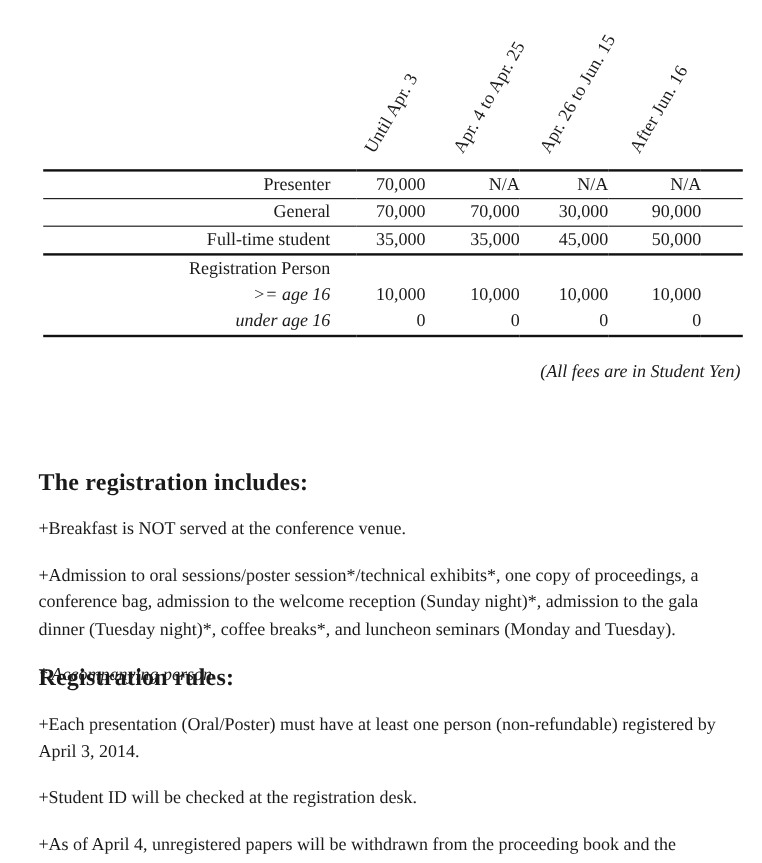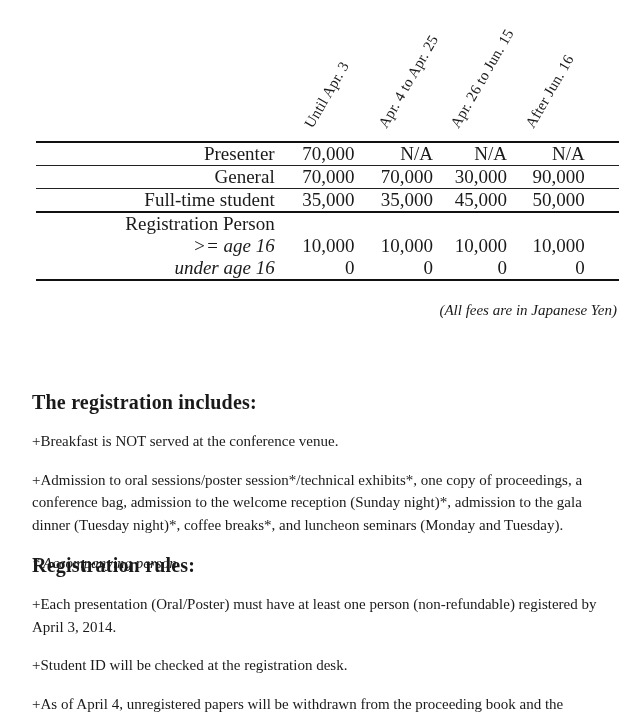--- a/index.html
+++ b/index.html
@@ -29,21 +29,21 @@
       transform-origin: left bottom;
       transform: rotate(-60deg);
       letter-spacing: 0.2px;
     }
     .fee-table {
       position: absolute;
       left: 36px;
       top: 141px;
       width: 583px;
       border-collapse: collapse;
-      font-size: 19px;
+      font-size: 15px;
     }
     .fee-table td {
       padding: 0;
       height: 22px;
       line-height: 22px;
     }
     .fee-table tr.top-rule td { border-top: 2.5px solid #111; }
     .fee-table tr.thin-rule td { border-top: 1.5px solid #222; }
     .fee-table tr.thick-rule td { border-top: 2.5px solid #111; }
     .fee-table tr.bottom-rule td { border-bottom: 2.5px solid #111; }
@@ -150,21 +150,21 @@
       <td class="label italic">under age 16</td>
       <td class="val c1">0</td>
       <td class="val c2">0</td>
       <td class="val c3">0</td>
       <td class="val c4">0</td>
       <td class="pad"></td>
     </tr>
   </tbody>
 </table>
 
-<div class="note">(All fees are in Japanese Yen)</div>
+<div class="note">(All fees are in Student Yen)</div>
 
 <div class="section" id="includes">
   <h2>The registration includes:</h2>
   <p>+Breakfast is NOT served at the conference venue.</p>
   <p>+Admission to oral sessions/poster session*/technical exhibits*, one copy of proceedings, a conference bag, admission to the welcome reception (Sunday night)*, admission to the gala dinner (Tuesday night)*, coffee breaks*, and luncheon seminars (Monday and Tuesday).</p>
   <p class="footnote">* Accompanying person</p>
 </div>
 
 <div class="section" id="rules">
   <h2>Registration rules:</h2>

